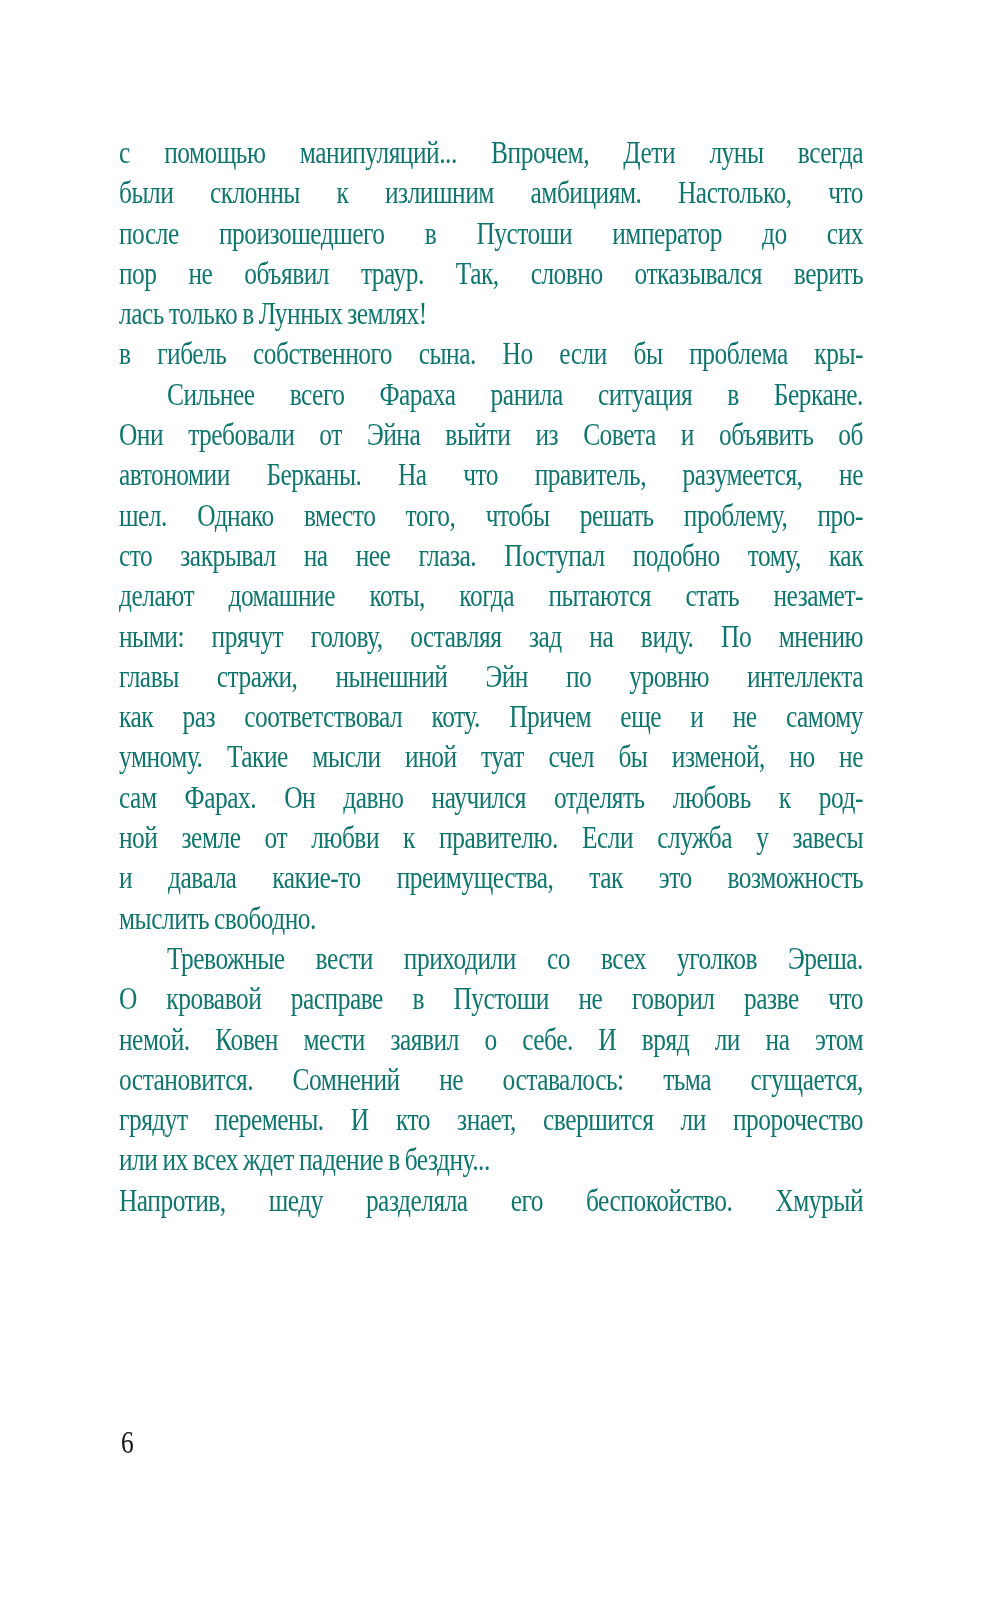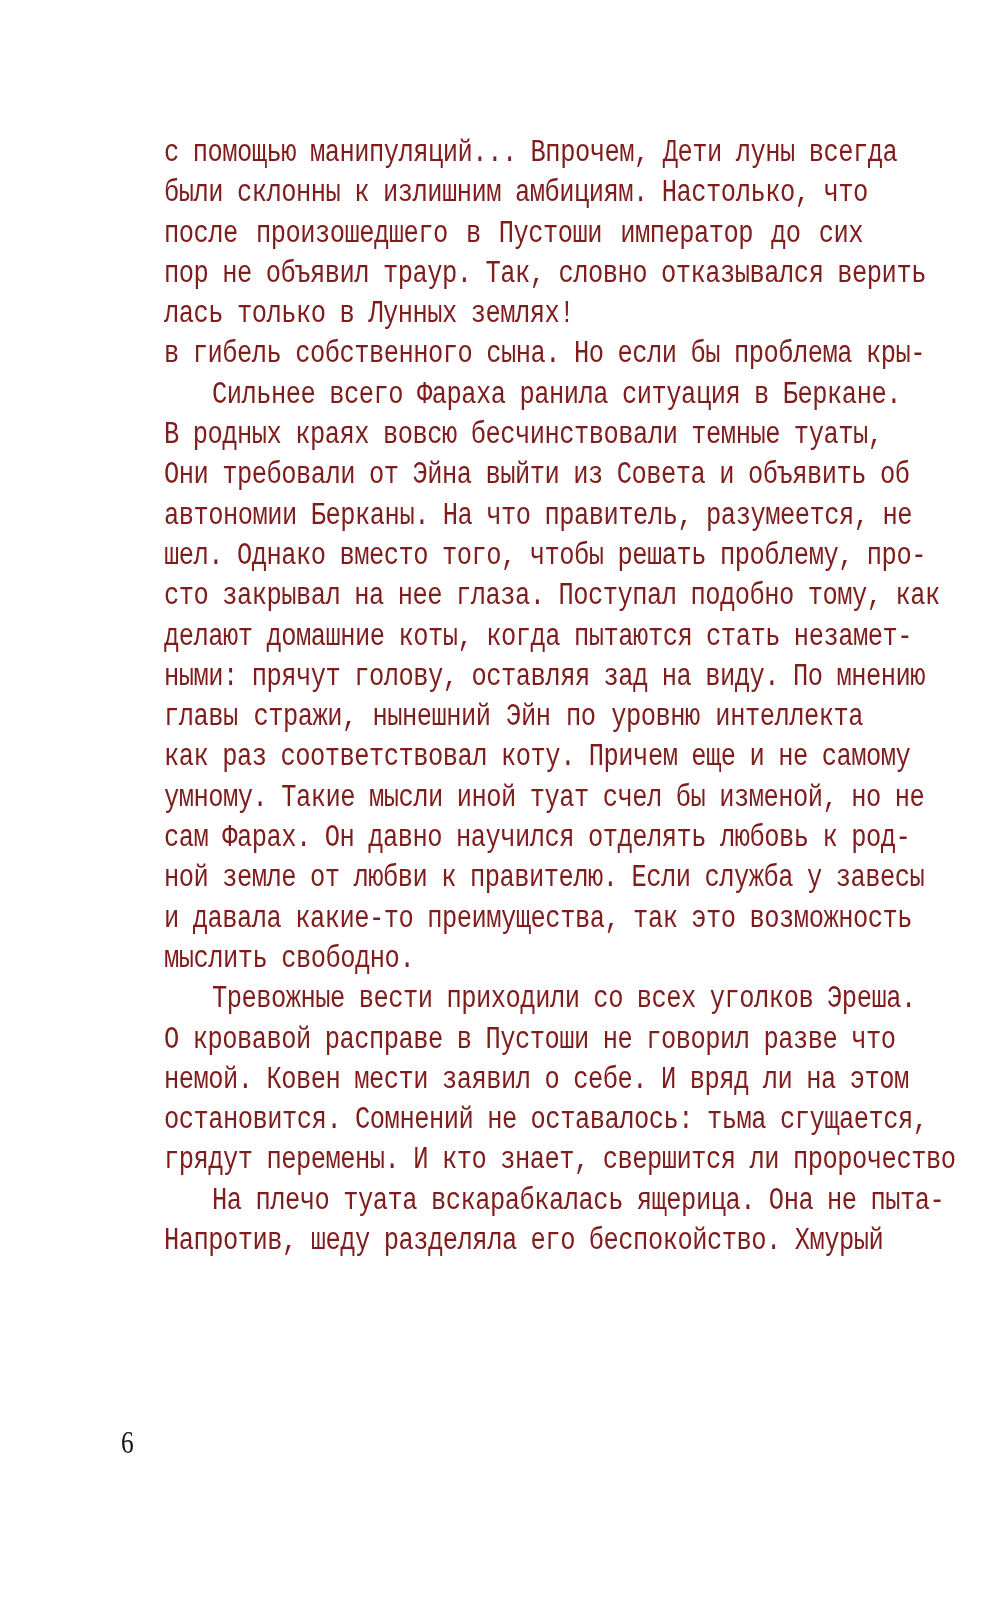--- a/index.html
+++ b/index.html
@@ -1,33 +1,32 @@
 <!DOCTYPE html>
 <html><head>
 <meta charset="utf-8">
 <style>
   html, body { margin: 0; padding: 0; background: #ffffff; }
   body { width: 1000px; height: 1600px; position: relative; overflow: hidden; }
   .page { position: absolute; left: 0; top: 0; width: 1000px; height: 1600px; background: #ffffff; }
   .text-block { position: absolute; left: 119px; top: 133px; width: 744px; }
   .line {
-    font-family: Liberation Mono, monospace;
+    font-family: Liberation Serif, serif;
     font-size: 31px;
     line-height: 40.3px;
     height: 40.3px;
-    color: #7f1d1d;
+    color: #0f766e;
     white-space: nowrap;
     text-align: justify;
     text-align-last: justify;
     transform-origin: left center;
     letter-spacing: -0.6px;
     word-spacing: -1px;
     display: block;
     font-stretch: condensed;
-    margin-left: 45px;
   }
   .line.last { text-align-last: left; }
   .line.indent { padding-left: 48px; }
   .line-inner { display: block; transform: scaleX(0.82); transform-origin: left center; width: calc(100% / 0.82); }
   .line.indent .line-inner { width: calc((100%) / 0.82); }
   .page-number {
     position: absolute; left: 121px; top: 1425px;
     font-family: "Liberation Serif", "DejaVu Serif", serif;
     font-size: 31px; color: #111111;
     transform: scaleX(0.82); transform-origin: left center;
@@ -56,23 +55,20 @@
           <span class="line-inner">лась только в Лунных землях!</span>
         </span>
       <span class="line">
           <span class="line-inner">в гибель собственного сына. Но если бы проблема кры-</span>
         </span>
     </div>
 
     <div>
       <span class="line indent">
           <span class="line-inner">Сильнее всего Фараха ранила ситуация в Беркане.</span>
-        </span>
-      <span class="line">
-          <span class="line-inner">В родных краях вовсю бесчинствовали темные туаты,</span>
         </span>
       <span class="line">
           <span class="line-inner">Они требовали от Эйна выйти из Совета и объявить об</span>
         </span>
       <span class="line">
           <span class="line-inner">автономии Берканы. На что правитель, разумеется, не</span>
         </span>
       <span class="line">
           <span class="line-inner">шел. Однако вместо того, чтобы решать проблему, про-</span>
         </span>
@@ -117,26 +113,26 @@
         </span>
       <span class="line">
           <span class="line-inner">немой. Ковен мести заявил о себе. И вряд ли на этом</span>
         </span>
       <span class="line">
           <span class="line-inner">остановится. Сомнений не оставалось: тьма сгущается,</span>
         </span>
       <span class="line">
           <span class="line-inner">грядут перемены. И кто знает, свершится ли пророчество</span>
         </span>
+      <span class="line last">
+          <span class="line-inner">или их всех ждет падение в бездну...</span>
+        </span>
     </div>
 
     <div>
-      <span class="line indent">
-          <span class="line-inner">На плечо туата вскарабкалась ящерица. Она не пыта-</span>
-        </span>
       <span class="line">
           <span class="line-inner">Напротив, шеду разделяла его беспокойство. Хмурый</span>
         </span>
     </div>
 
   </div>
 
   <div class="page-number">6</div>
 </div>
 

